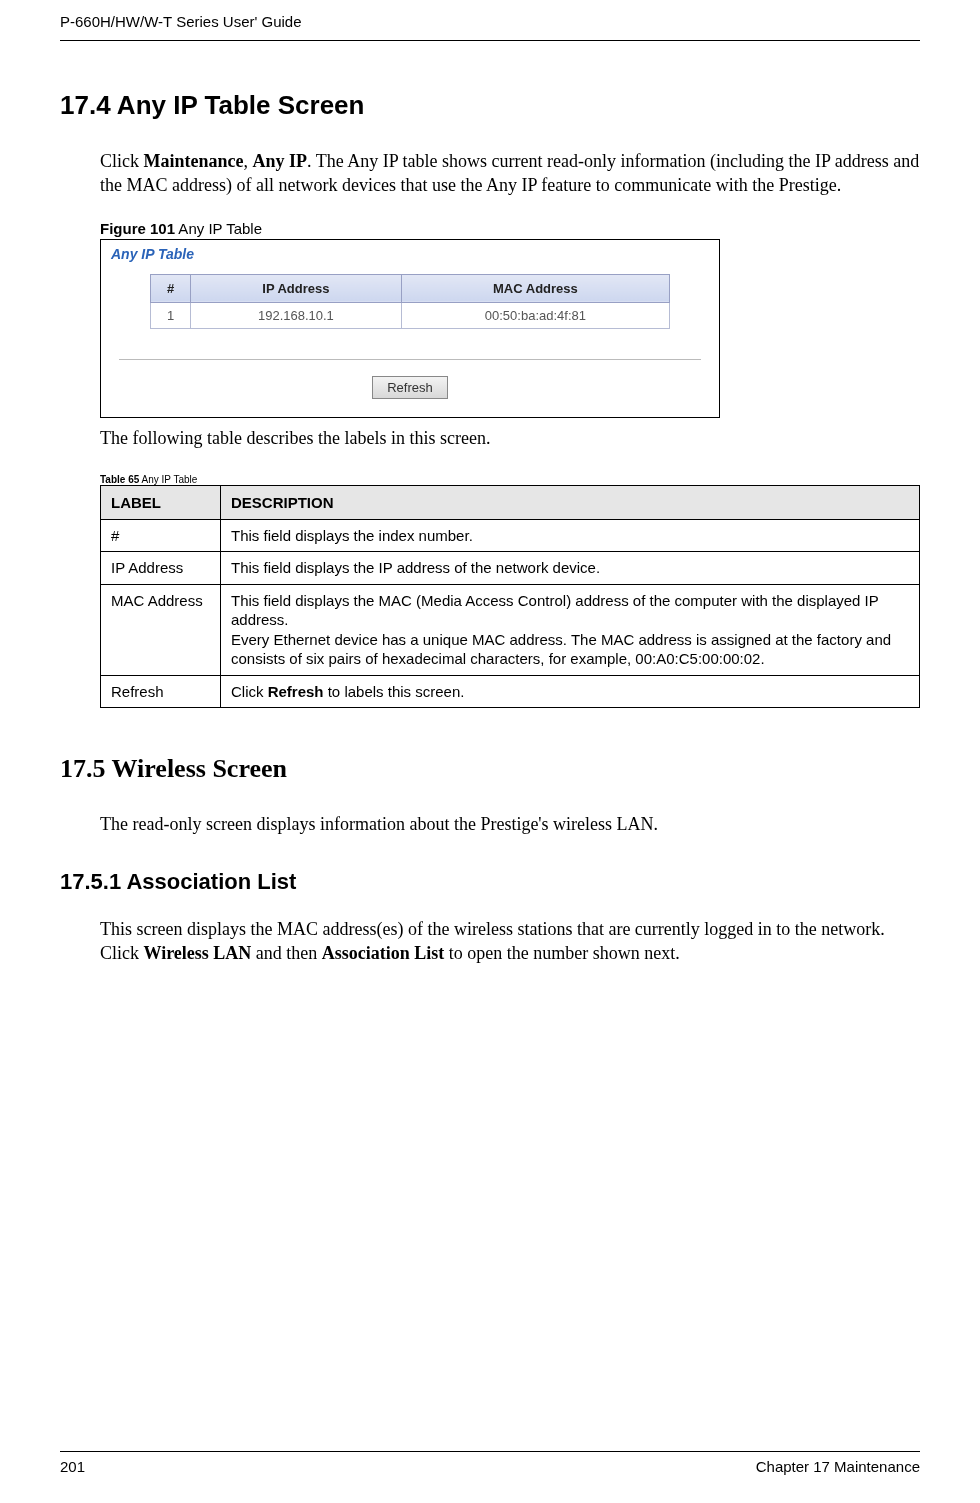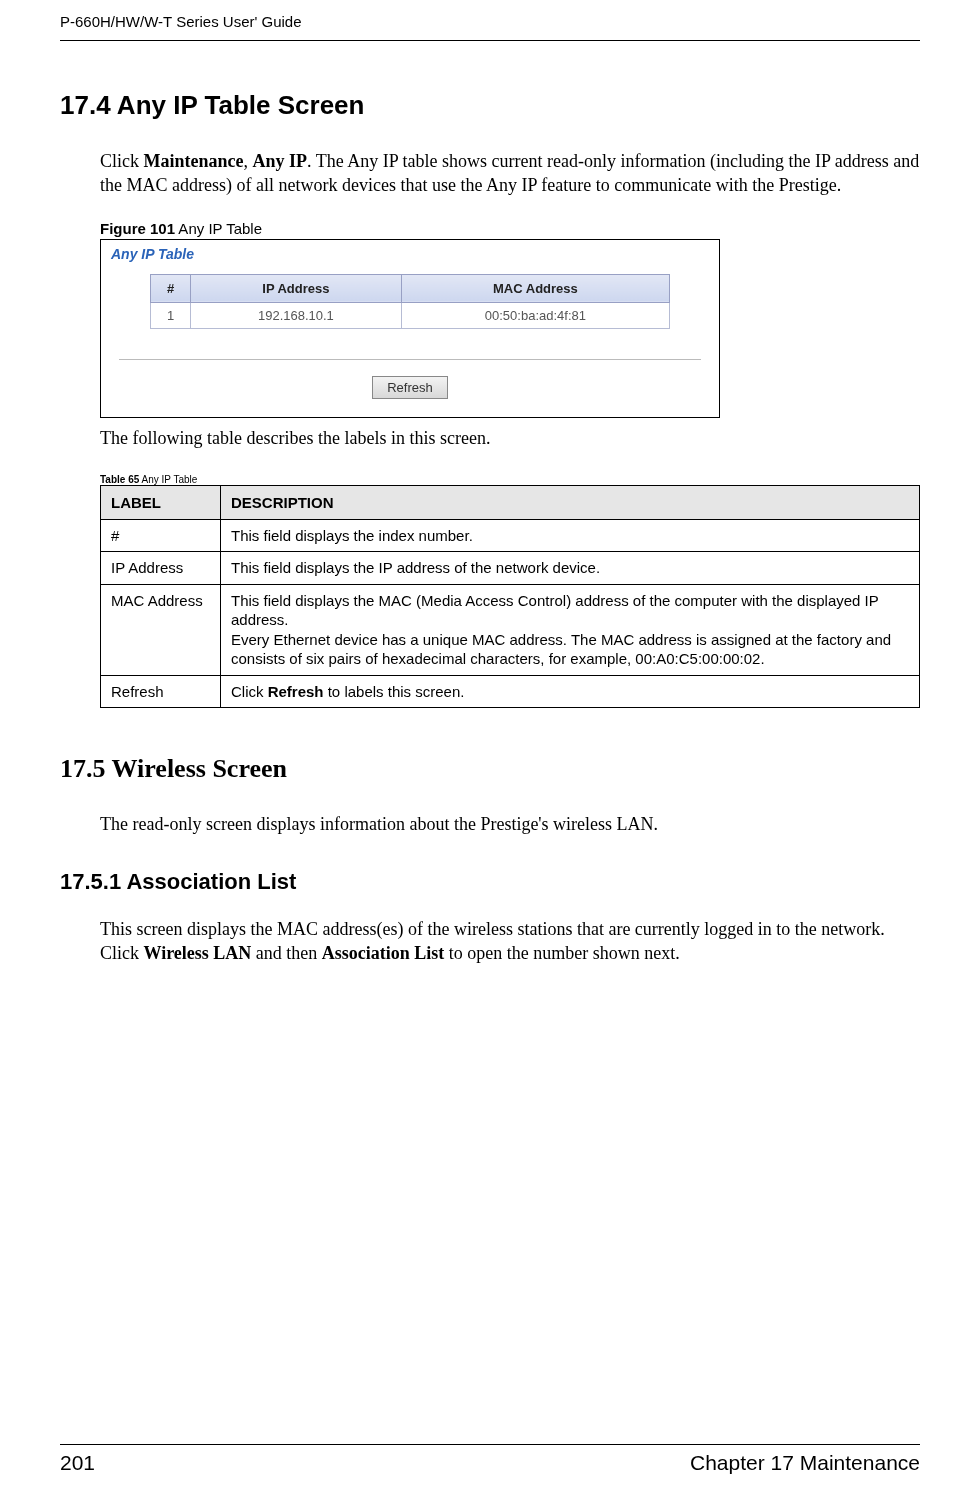--- a/index.html
+++ b/index.html
@@ -149,21 +149,21 @@
       right: 60px;
     }
     .footer-rule {
       border-top: 1px solid #000;
       margin-bottom: 6px;
     }
     .footer-row {
       display: flex;
       justify-content: space-between;
       font-family: Arial, Helvetica, sans-serif;
-      font-size: 21px;
+      font-size: 15px;
     }
   </style>
 </head>
 <body>
 
 <div class="header">
   <span>P-660H/HW/W-T Series User' Guide</span>
 </div>
 <div class="header-rule"></div>
 

